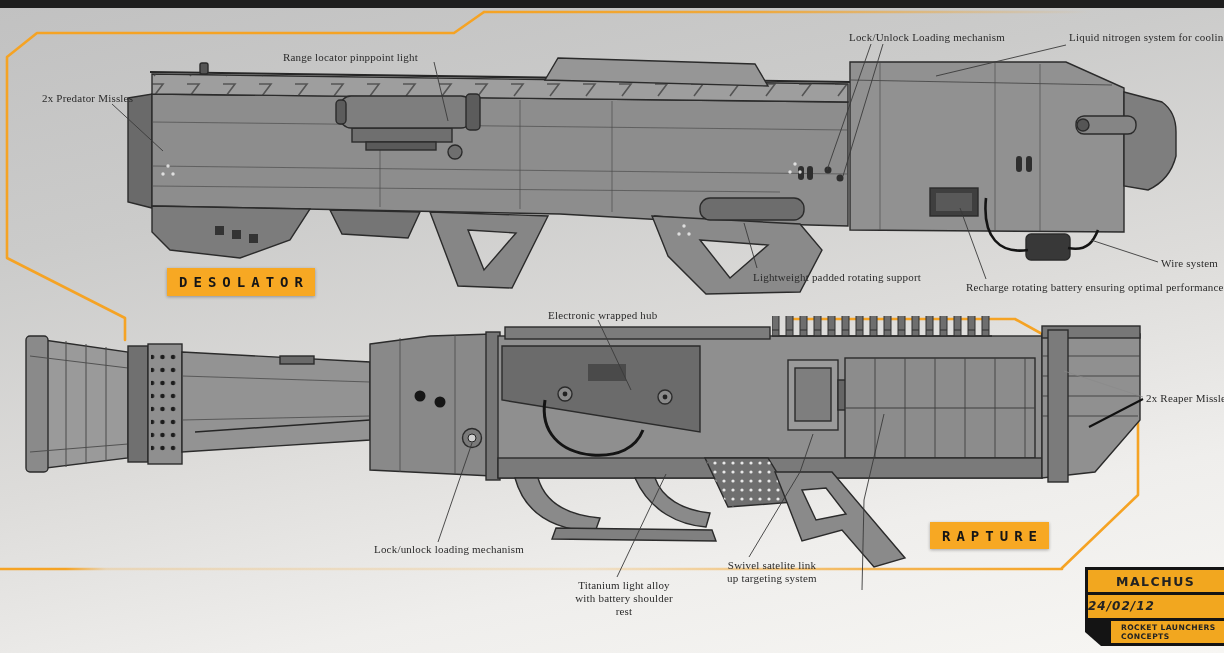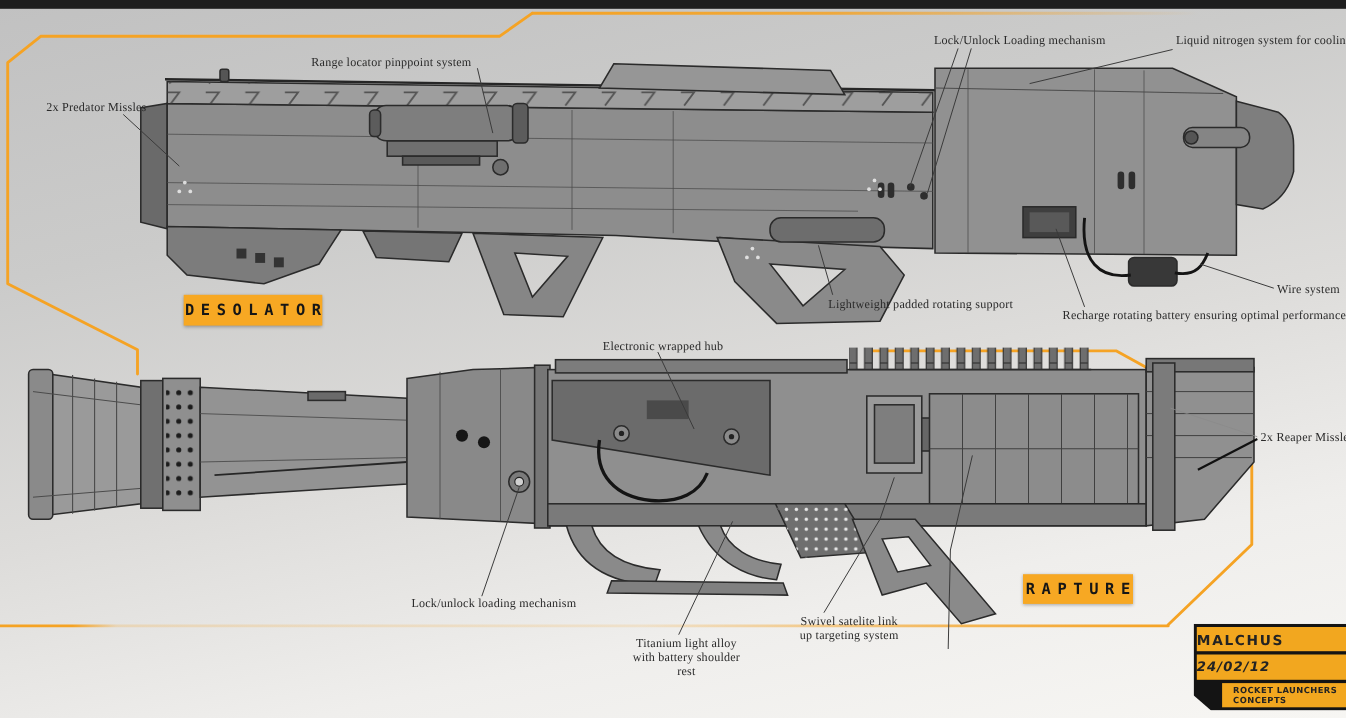--- a/index.html
+++ b/index.html
@@ -25,21 +25,21 @@
   }
   .plate span{text-indent:6px;}
   .titleblock{
     position:absolute;left:1085px;top:567px;width:139px;height:79px;
     background:#141414;display:flex;flex-direction:column;gap:3px;
     padding:3px 0 3px 3px;box-sizing:border-box;
     clip-path:polygon(0 0,100% 0,100% 100%,16px 100%,0 calc(100% - 14px));
   }
   .tb-row{flex:1;background:#F2A71F;display:flex;align-items:center;color:#232323;
           font-family:"DejaVu Sans",sans-serif;overflow:hidden;}
-  .tb-author{font-size:12.5px;font-weight:bold;letter-spacing:1.5px;text-transform:uppercase;padding-left:0;}
+  .tb-author{font-size:12.5px;font-weight:bold;letter-spacing:1.5px;text-transform:uppercase;padding-left:28px;}
   .tb-date{font-size:12px;font-weight:bold;font-style:italic;letter-spacing:1px;}
   .tb-project{font-size:7.6px;font-weight:bold;text-transform:uppercase;letter-spacing:.4px;padding-left:10px;margin-left:23px;}
 </style>
 </head>
 <body>
 
 <div id="stage">
 
   <div class="topbar"></div>
 
@@ -219,37 +219,37 @@
       <line x1="598" y1="320" x2="631" y2="390"></line>
       <line x1="1143" y1="399" x2="1089" y2="427" stroke="#111" stroke-width="2"></line>
       <line x1="1143" y1="397" x2="1064" y2="371" stroke="#8a8a8a" stroke-width="0.7"></line>
       <line x1="438" y1="542" x2="472" y2="443"></line>
       <line x1="617" y1="577" x2="666" y2="474"></line>
       <polyline points="749,557 800,472 813,434"></polyline>
       <polyline points="862,590 864,500 884,414"></polyline>
     </g>
   </svg>
 
-  <div class="callout" style="left:283px;top:51px;">Range locator pinppoint system</div>
+  <div class="callout" style="left:283px;top:51px;">Range locator pinppoint light</div>
   <div class="callout" style="left:42px;top:92px;">2x Predator Missles</div>
   <div class="callout" style="left:849px;top:31px;">Lock/Unlock Loading mechanism</div>
   <div class="callout" style="left:1069px;top:31px;">Liquid nitrogen system for cooling</div>
   <div class="callout" style="left:753px;top:271px;">Lightweight  padded rotating support</div>
   <div class="callout" style="left:1161px;top:257px;">Wire system</div>
   <div class="callout" style="left:966px;top:281px;">Recharge rotating battery ensuring optimal performance</div>
   <div class="callout" style="left:548px;top:309px;">Electronic wrapped hub</div>
   <div class="callout" style="left:1146px;top:392px;">2x Reaper Missles</div>
   <div class="callout" style="left:374px;top:543px;">Lock/unlock loading mechanism</div>
   <div class="callout wrap" style="left:568px;top:579px;width:112px;">Titanium light alloy with battery shoulder rest</div>
   <div class="callout wrap" style="left:721px;top:559px;width:102px;">Swivel satelite link up targeting system</div>
 
-  <div class="plate" style="left:167px;top:268px;width:126px;height:28px;">
+  <div class="plate" style="left:167px;top:268px;width:148px;height:28px;">
     <span>Desolator</span>
   </div>
-  <div class="plate" style="left:930px;top:522px;width:100px;height:27px;">
+  <div class="plate" style="left:930px;top:522px;width:119px;height:27px;">
     <span>Rapture</span>
   </div>
 
   <div class="titleblock">
     <div class="tb-row tb-author">Malchus</div>
     <div class="tb-row tb-date">24/02/12</div>
     <div class="tb-row tb-project">Rocket Launchers Concepts</div>
   </div>
 
 </div>

